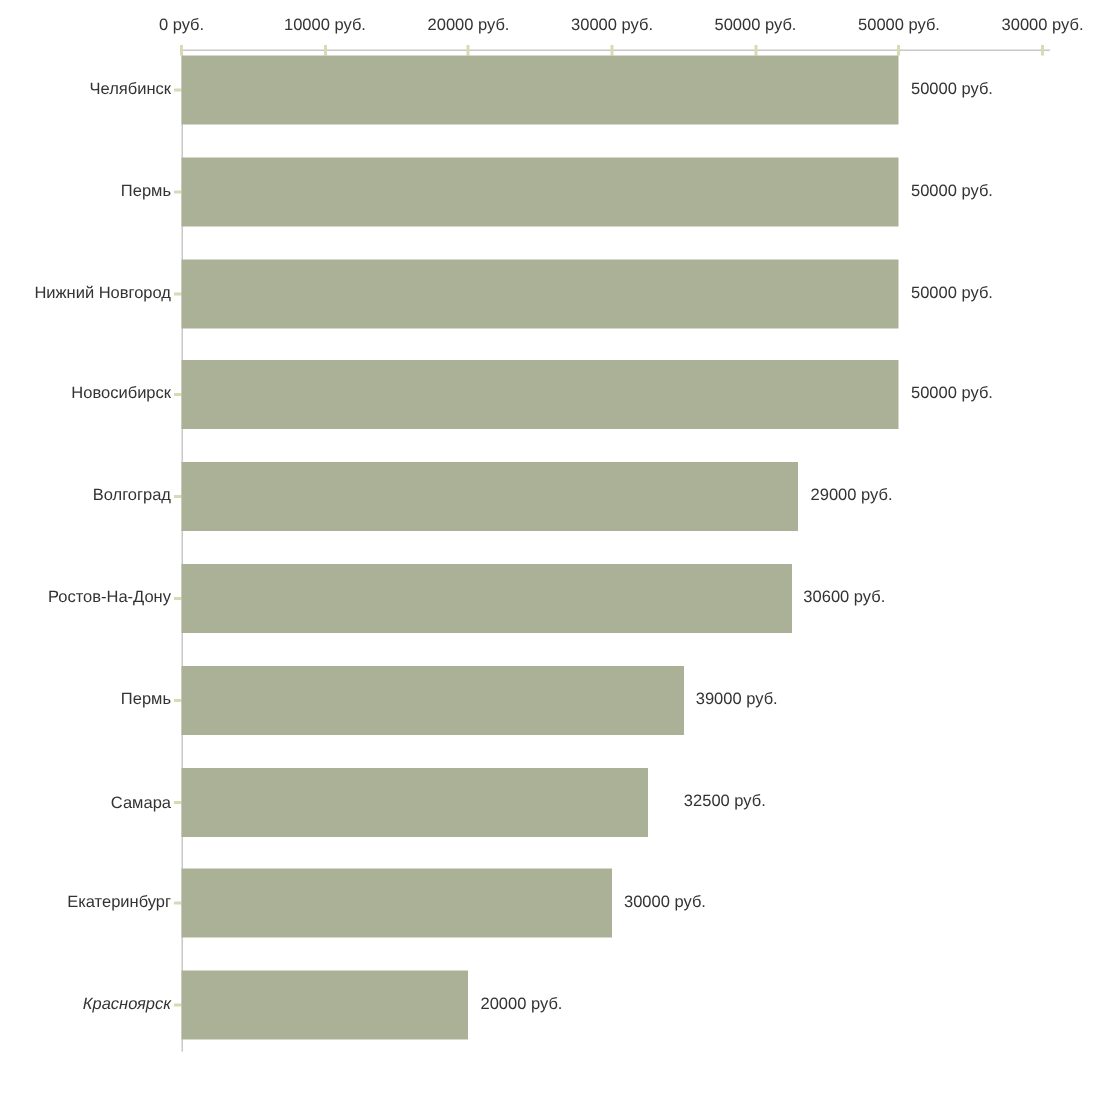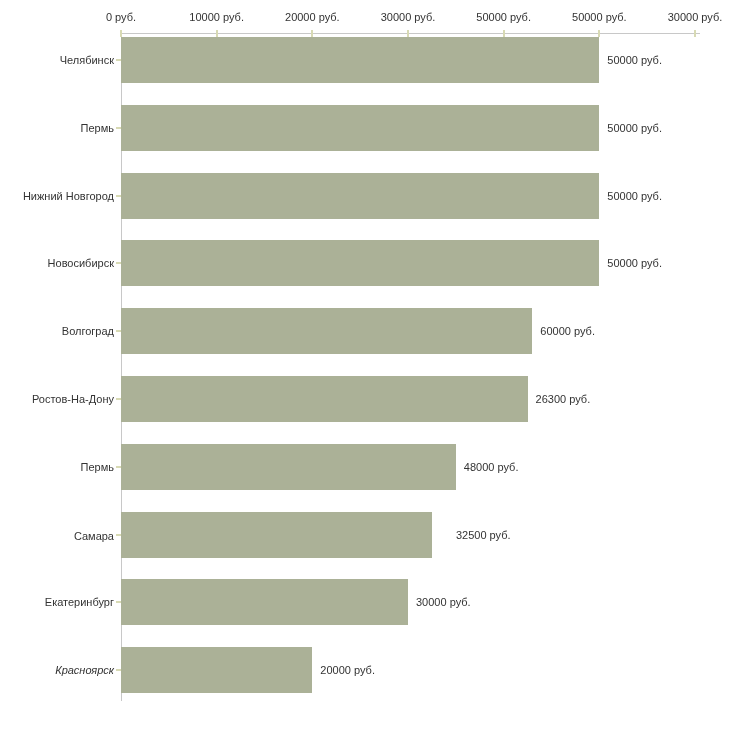--- a/index.html
+++ b/index.html
@@ -131,33 +131,33 @@
       <div class="row" style="top: 236.4px; height: 67.8px;">
         <div class="cat-label" style="top: 27px;">Новосибирск</div>
         <div class="row-tick" style="top: 27px; background: rgb(216, 218, 180);"></div>
         <div class="bar" style="width: 478.333px; background: rgb(171, 177, 151);"></div>
         <div class="value-label" style="left: 607.333px; top: 27px;">50000 руб.</div>
       </div>
       <div class="row" style="top: 304.2px; height: 67.8px;">
         <div class="cat-label" style="top: 27px;">Волгоград</div>
         <div class="row-tick" style="top: 27px; background: rgb(216, 218, 180);"></div>
         <div class="bar" style="width: 411.367px; background: rgb(171, 177, 151);"></div>
-        <div class="value-label" style="left: 540.367px; top: 27px;">60000 руб.</div>
+        <div class="value-label" style="left: 540.367px; top: 27px;">29000 руб.</div>
       </div>
       <div class="row" style="top: 372px; height: 67.8px;">
         <div class="cat-label" style="top: 27px;">Ростов-На-Дону</div>
         <div class="row-tick" style="top: 27px; background: rgb(216, 218, 180);"></div>
         <div class="bar" style="width: 406.583px; background: rgb(171, 177, 151);"></div>
-        <div class="value-label" style="left: 535.583px; top: 27px;">26300 руб.</div>
+        <div class="value-label" style="left: 535.583px; top: 27px;">30600 руб.</div>
       </div>
       <div class="row" style="top: 439.8px; height: 67.8px;">
         <div class="cat-label" style="top: 27px;">Пермь</div>
         <div class="row-tick" style="top: 27px; background: rgb(216, 218, 180);"></div>
         <div class="bar" style="width: 334.833px; background: rgb(171, 177, 151);"></div>
-        <div class="value-label" style="left: 463.833px; top: 27px;">48000 руб.</div>
+        <div class="value-label" style="left: 463.833px; top: 27px;">39000 руб.</div>
       </div>
       <div class="row" style="top: 507.6px; height: 67.8px;">
         <div class="cat-label" style="top: 28px;">Самара</div>
         <div class="row-tick" style="top: 27px; background: rgb(216, 218, 180);"></div>
         <div class="bar" style="width: 310.917px; background: rgb(171, 177, 151);"></div>
         <div class="value-label" style="left: 439.917px; top: 27px; margin-left: 16px;">32500 руб.</div>
       </div>
       <div class="row" style="top: 575.4px; height: 67.8px;">
         <div class="cat-label" style="top: 27px;">Екатеринбург</div>
         <div class="row-tick" style="top: 27px; background: rgb(216, 218, 180);"></div>

